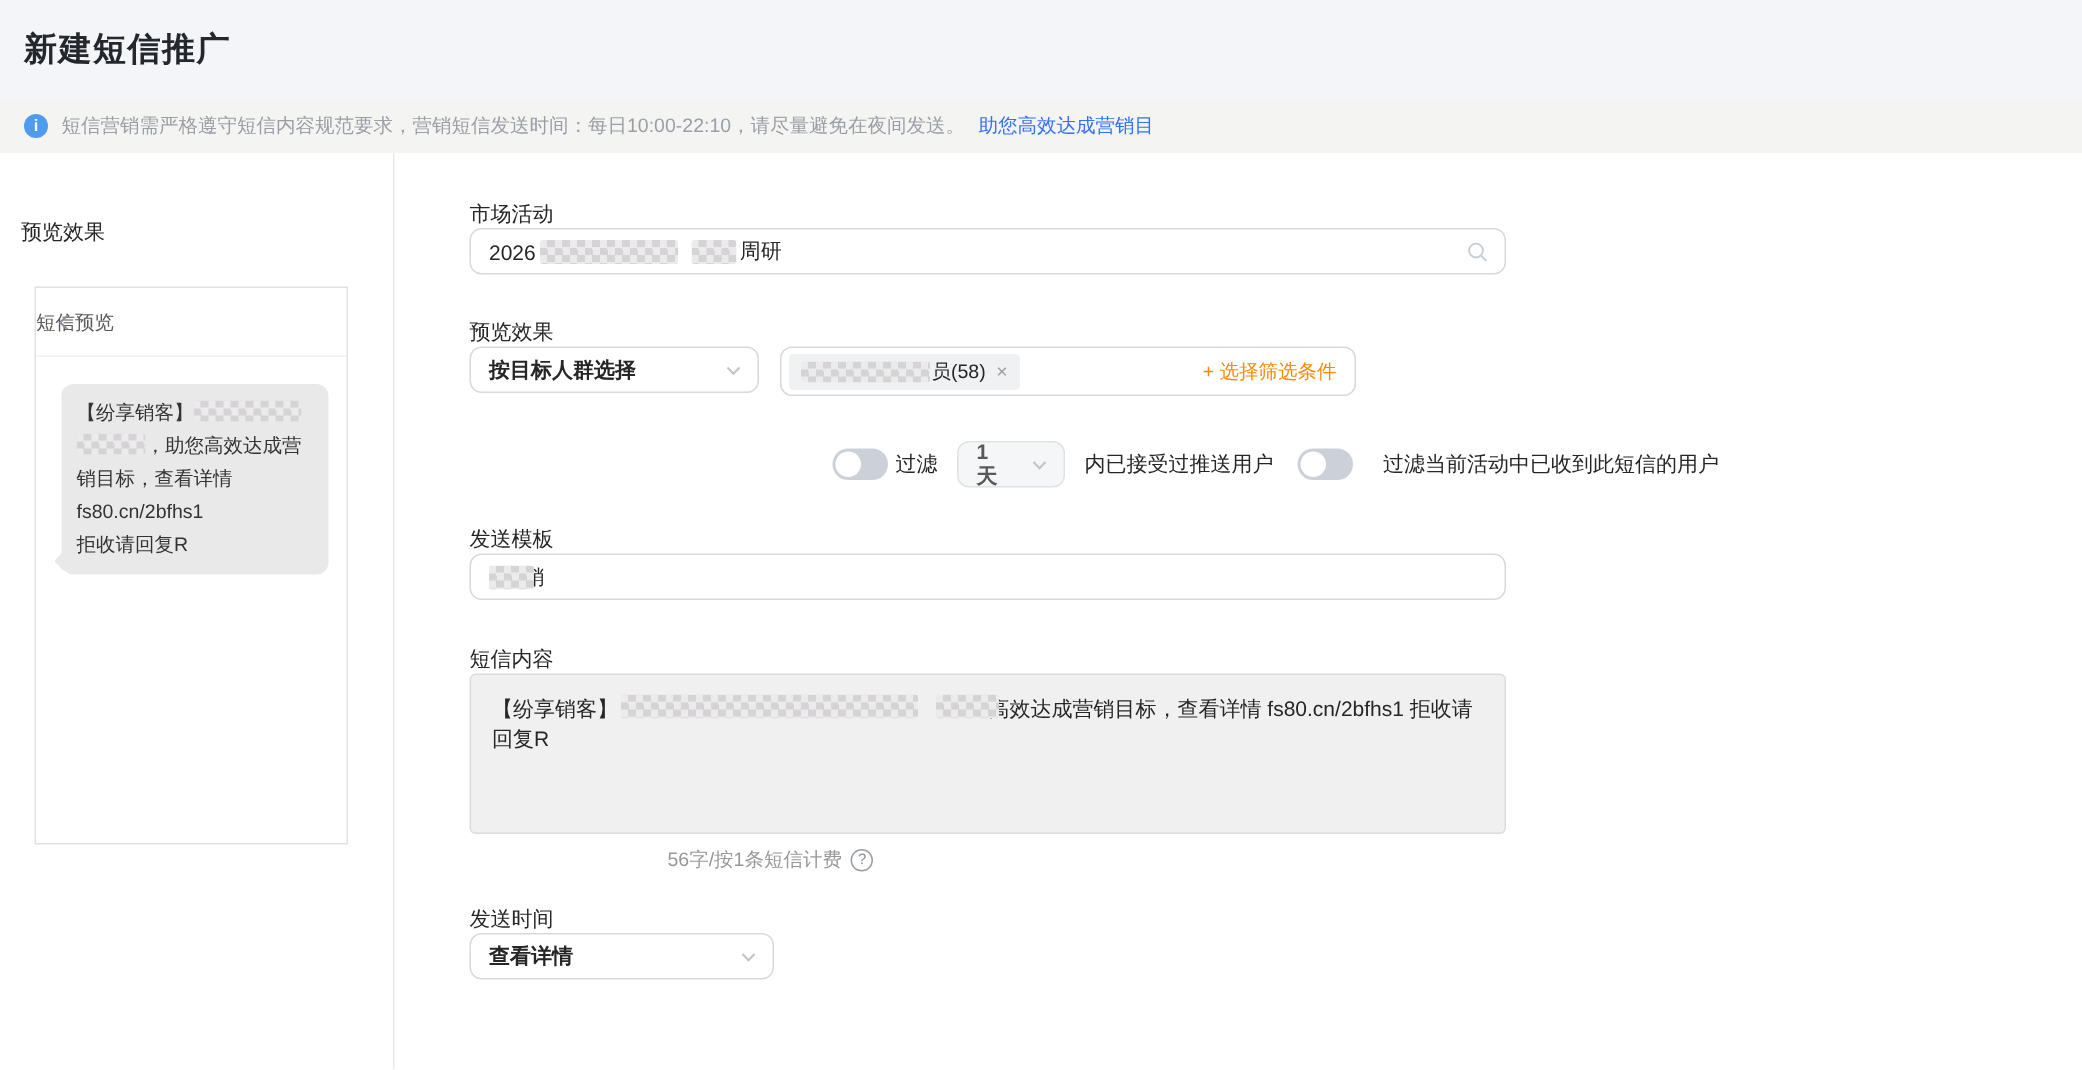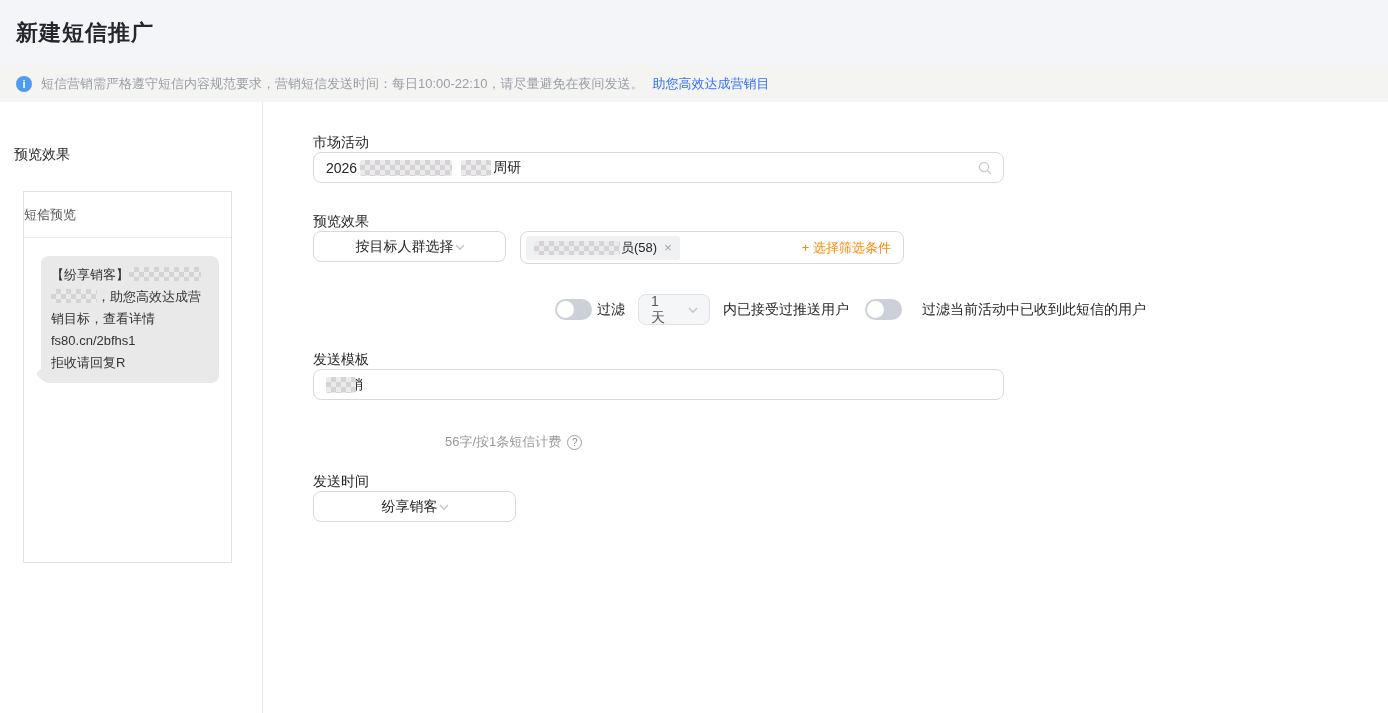--- a/index.html
+++ b/index.html
@@ -42,21 +42,21 @@
   .form-area { flex:1 1 auto; padding:26px 0 0 50px; }
   .form-row { display:flex; margin-bottom:24px;flex-direction:column; }
   .form-label { width:132px; flex:0 0 auto; font-size:14px; color:#262626; padding-top:6px; }
   .controls { width:591px; }
 
   .text-input { width:691px; height:31px; border:1px solid #d9d9d9; border-radius:8px; background:#fff;
                 display:flex; align-items:center; padding:0 10px 0 12px; font-size:14px; color:#262626; cursor:text; }
   .text-input .grow { flex:1 1 auto; }
 
   .select { height:31px; border:1px solid #d9d9d9; border-radius:8px; background:#fff;
-            display:flex; align-items:center; justify-content:center; padding:0 10px 0 12px; font-size:14px; color:#262626; cursor:pointer; }
+            display:flex; align-items:center; justify-content:space-between; padding:0 10px 0 12px; font-size:14px; color:#262626; cursor:pointer;font-weight:bold; }
   .select.disabled { background:#f5f6f8; border-color:#dfe1e6; color:#595959; }
 
   .audience-row { display:flex; gap:14px; }
   .audience-select { width:193px; flex:0 0 auto; }
   .tag-box { flex:1 1 auto; height:33px; border:1px solid #d9d9d9; border-radius:8px; display:flex; align-items:center; padding:0 12px 0 5px; }
   .tag { background:#f0f1f3; border-radius:3px; height:24px; display:flex; align-items:center; gap:7px; padding:0 8px; font-size:13px; color:#262626; }
   .tag-close { color:#9aa0a6; font-size:13px; cursor:pointer; }
   .filter-link { margin-left:auto; color:#ff8800; font-size:13px; cursor:pointer; white-space:nowrap; }
 
   .toggle-row { display:flex; align-items:center; margin-bottom:20px; }
@@ -182,31 +182,37 @@
         <div class="form-label">发送模板</div>
         <div class="controls">
           <div class="text-input">
             <span class="rx" style="width:30px; margin-right:-7px"></span>
             <span>销</span>
           </div>
         </div>
       </div>
 
       <div class="form-row" style="margin-bottom:0">
+        <div class="form-label">短信内容</div>
+        <div class="controls">
+          <div class="textarea">
+            <span>【纷享销客】</span><span class="rx" style="width:198px; margin:0 12px 0 2px"></span><span class="rx" style="width:42px; margin-right:-7px"></span><span>高效达成营销目标，查看详情 fs80.cn/2bfhs1 拒收请回复R</span>
+          </div>
+        </div>
       </div>
       <div class="char-row">
         <span>56字/按1条短信计费</span>
         <span class="help-icon">?</span>
       </div>
 
       <div class="form-row">
         <div class="form-label">发送时间</div>
         <div class="controls">
           <div class="select send-select">
-            <span>纷享销客</span>
+            <span>查看详情</span>
             <span class="chev">
               <svg width="12" height="12" viewBox="0 0 12 12">
                   <polyline points="2,4 6,8.2 10,4" fill="none" stroke="#c0c4cc" stroke-width="1.4"></polyline>
                 </svg>
             </span>
           </div>
         </div>
       </div>
 
     </div>

